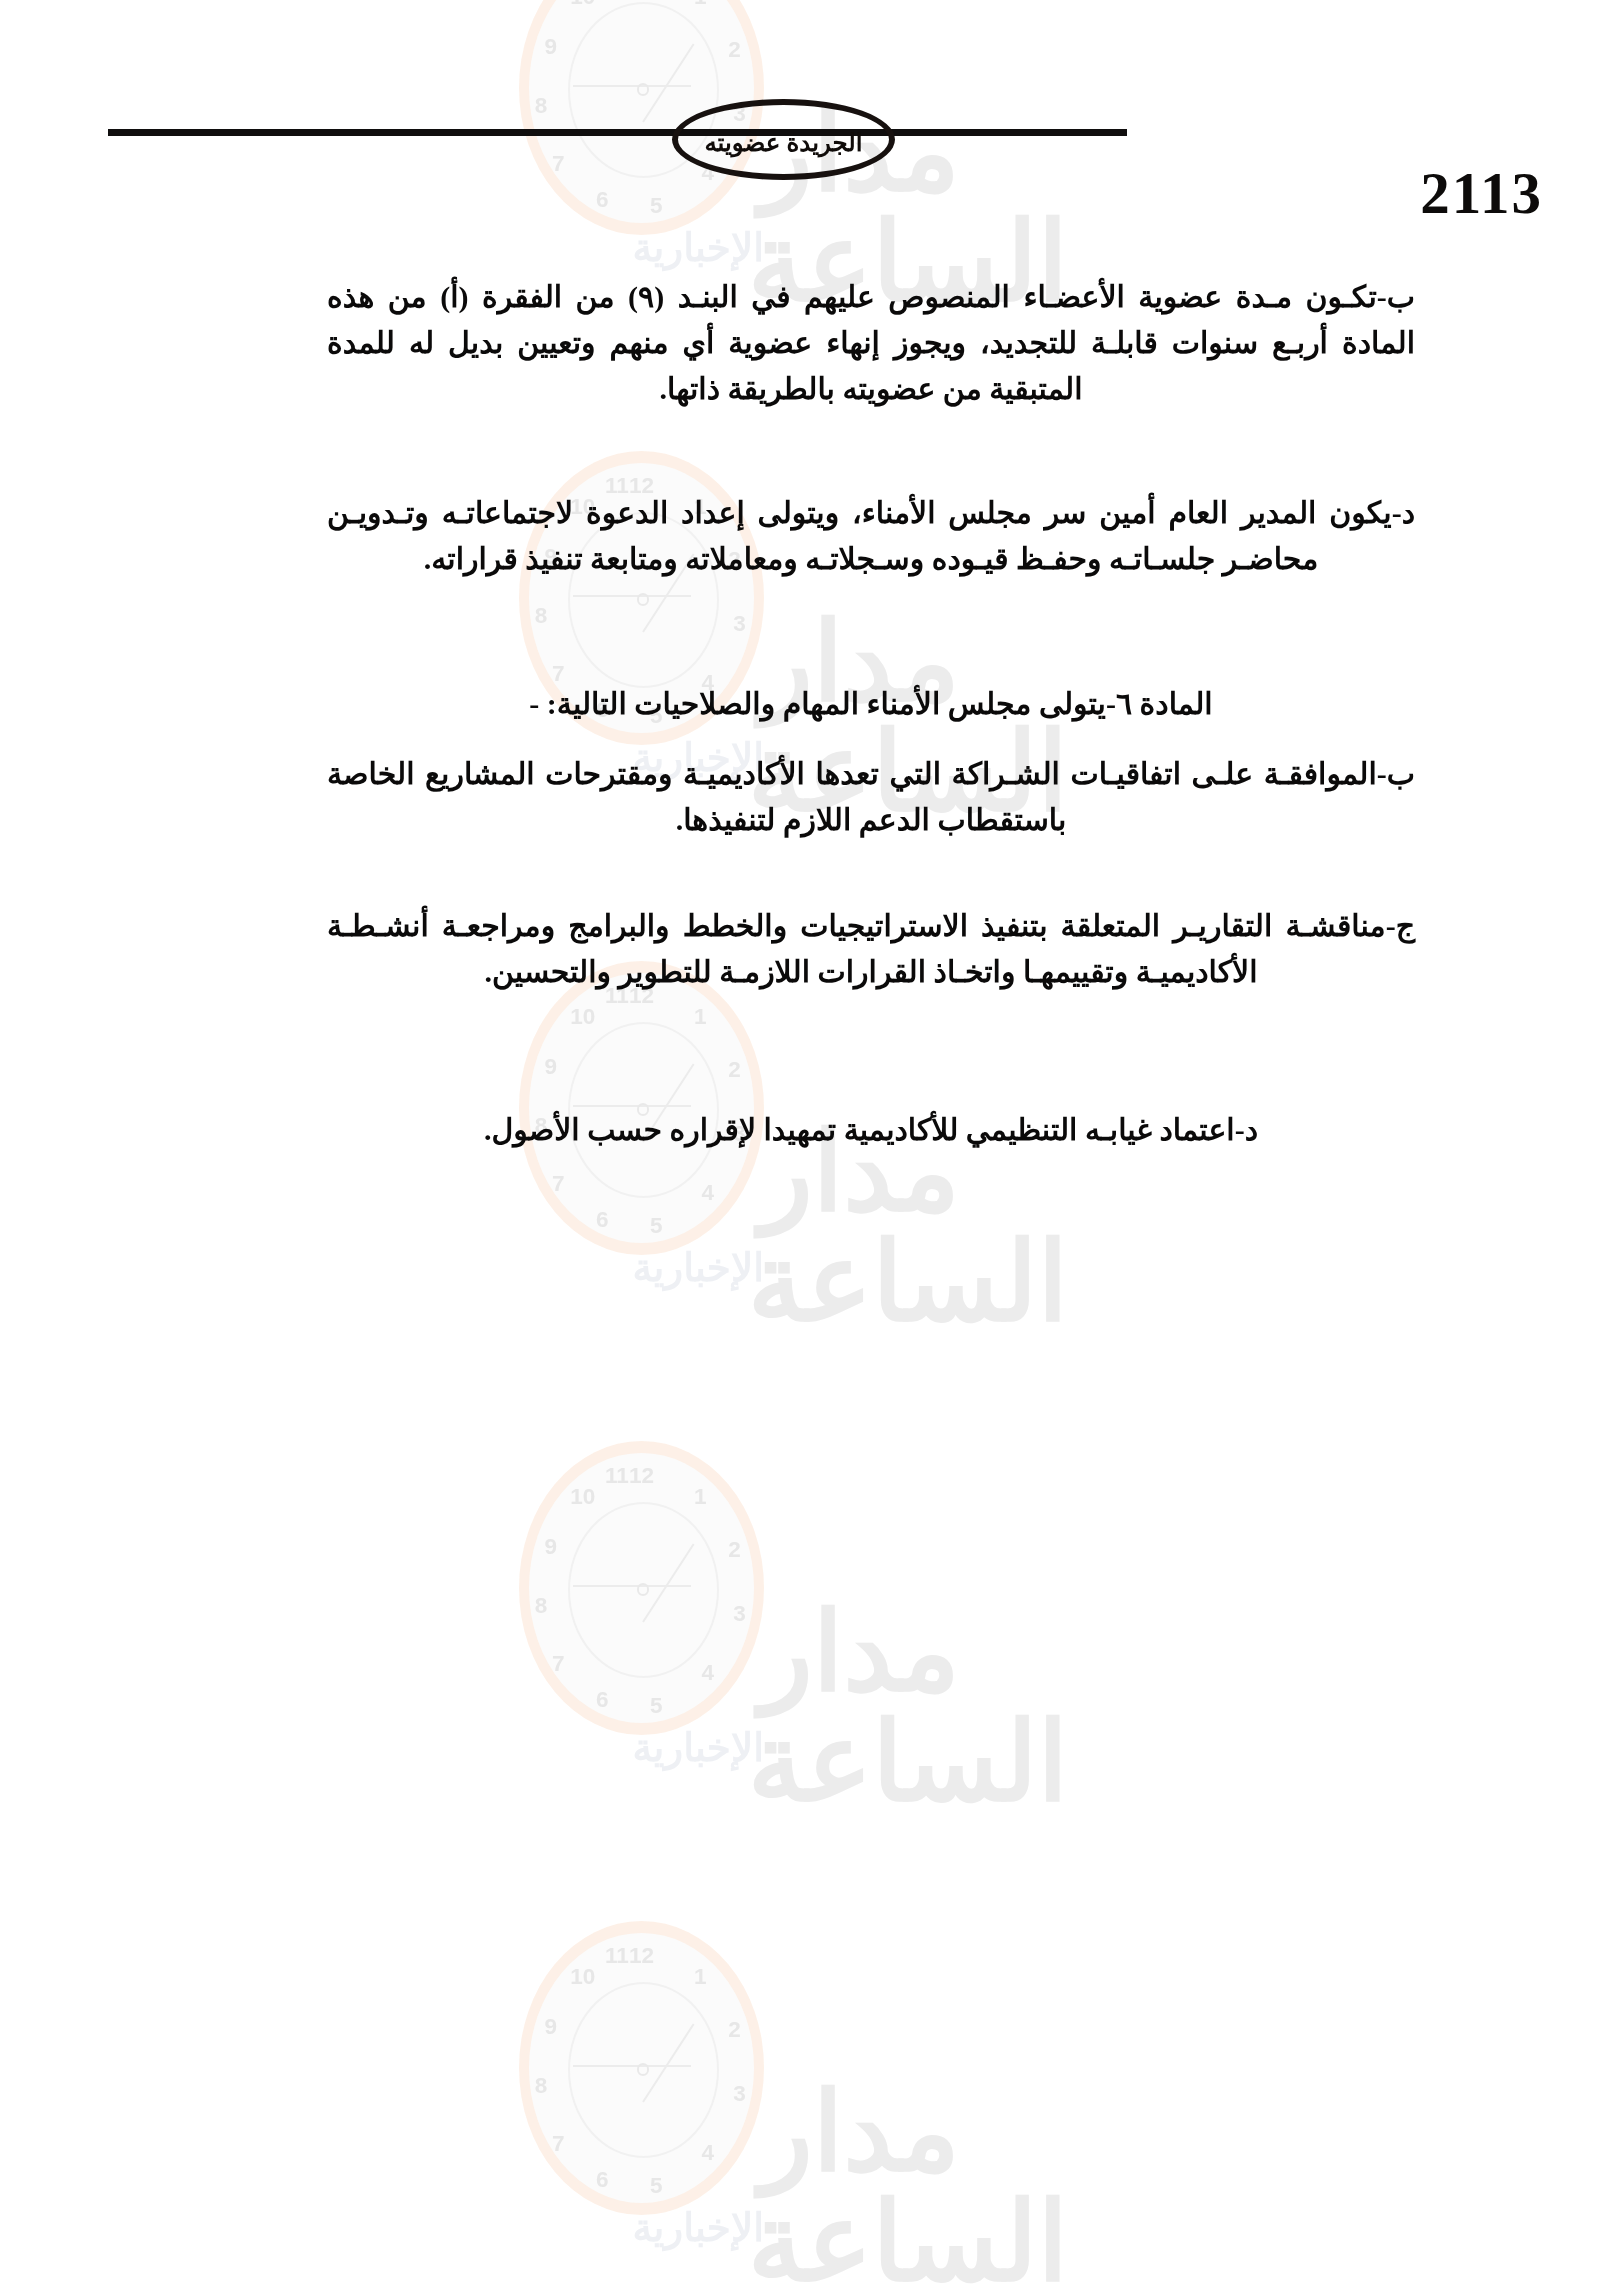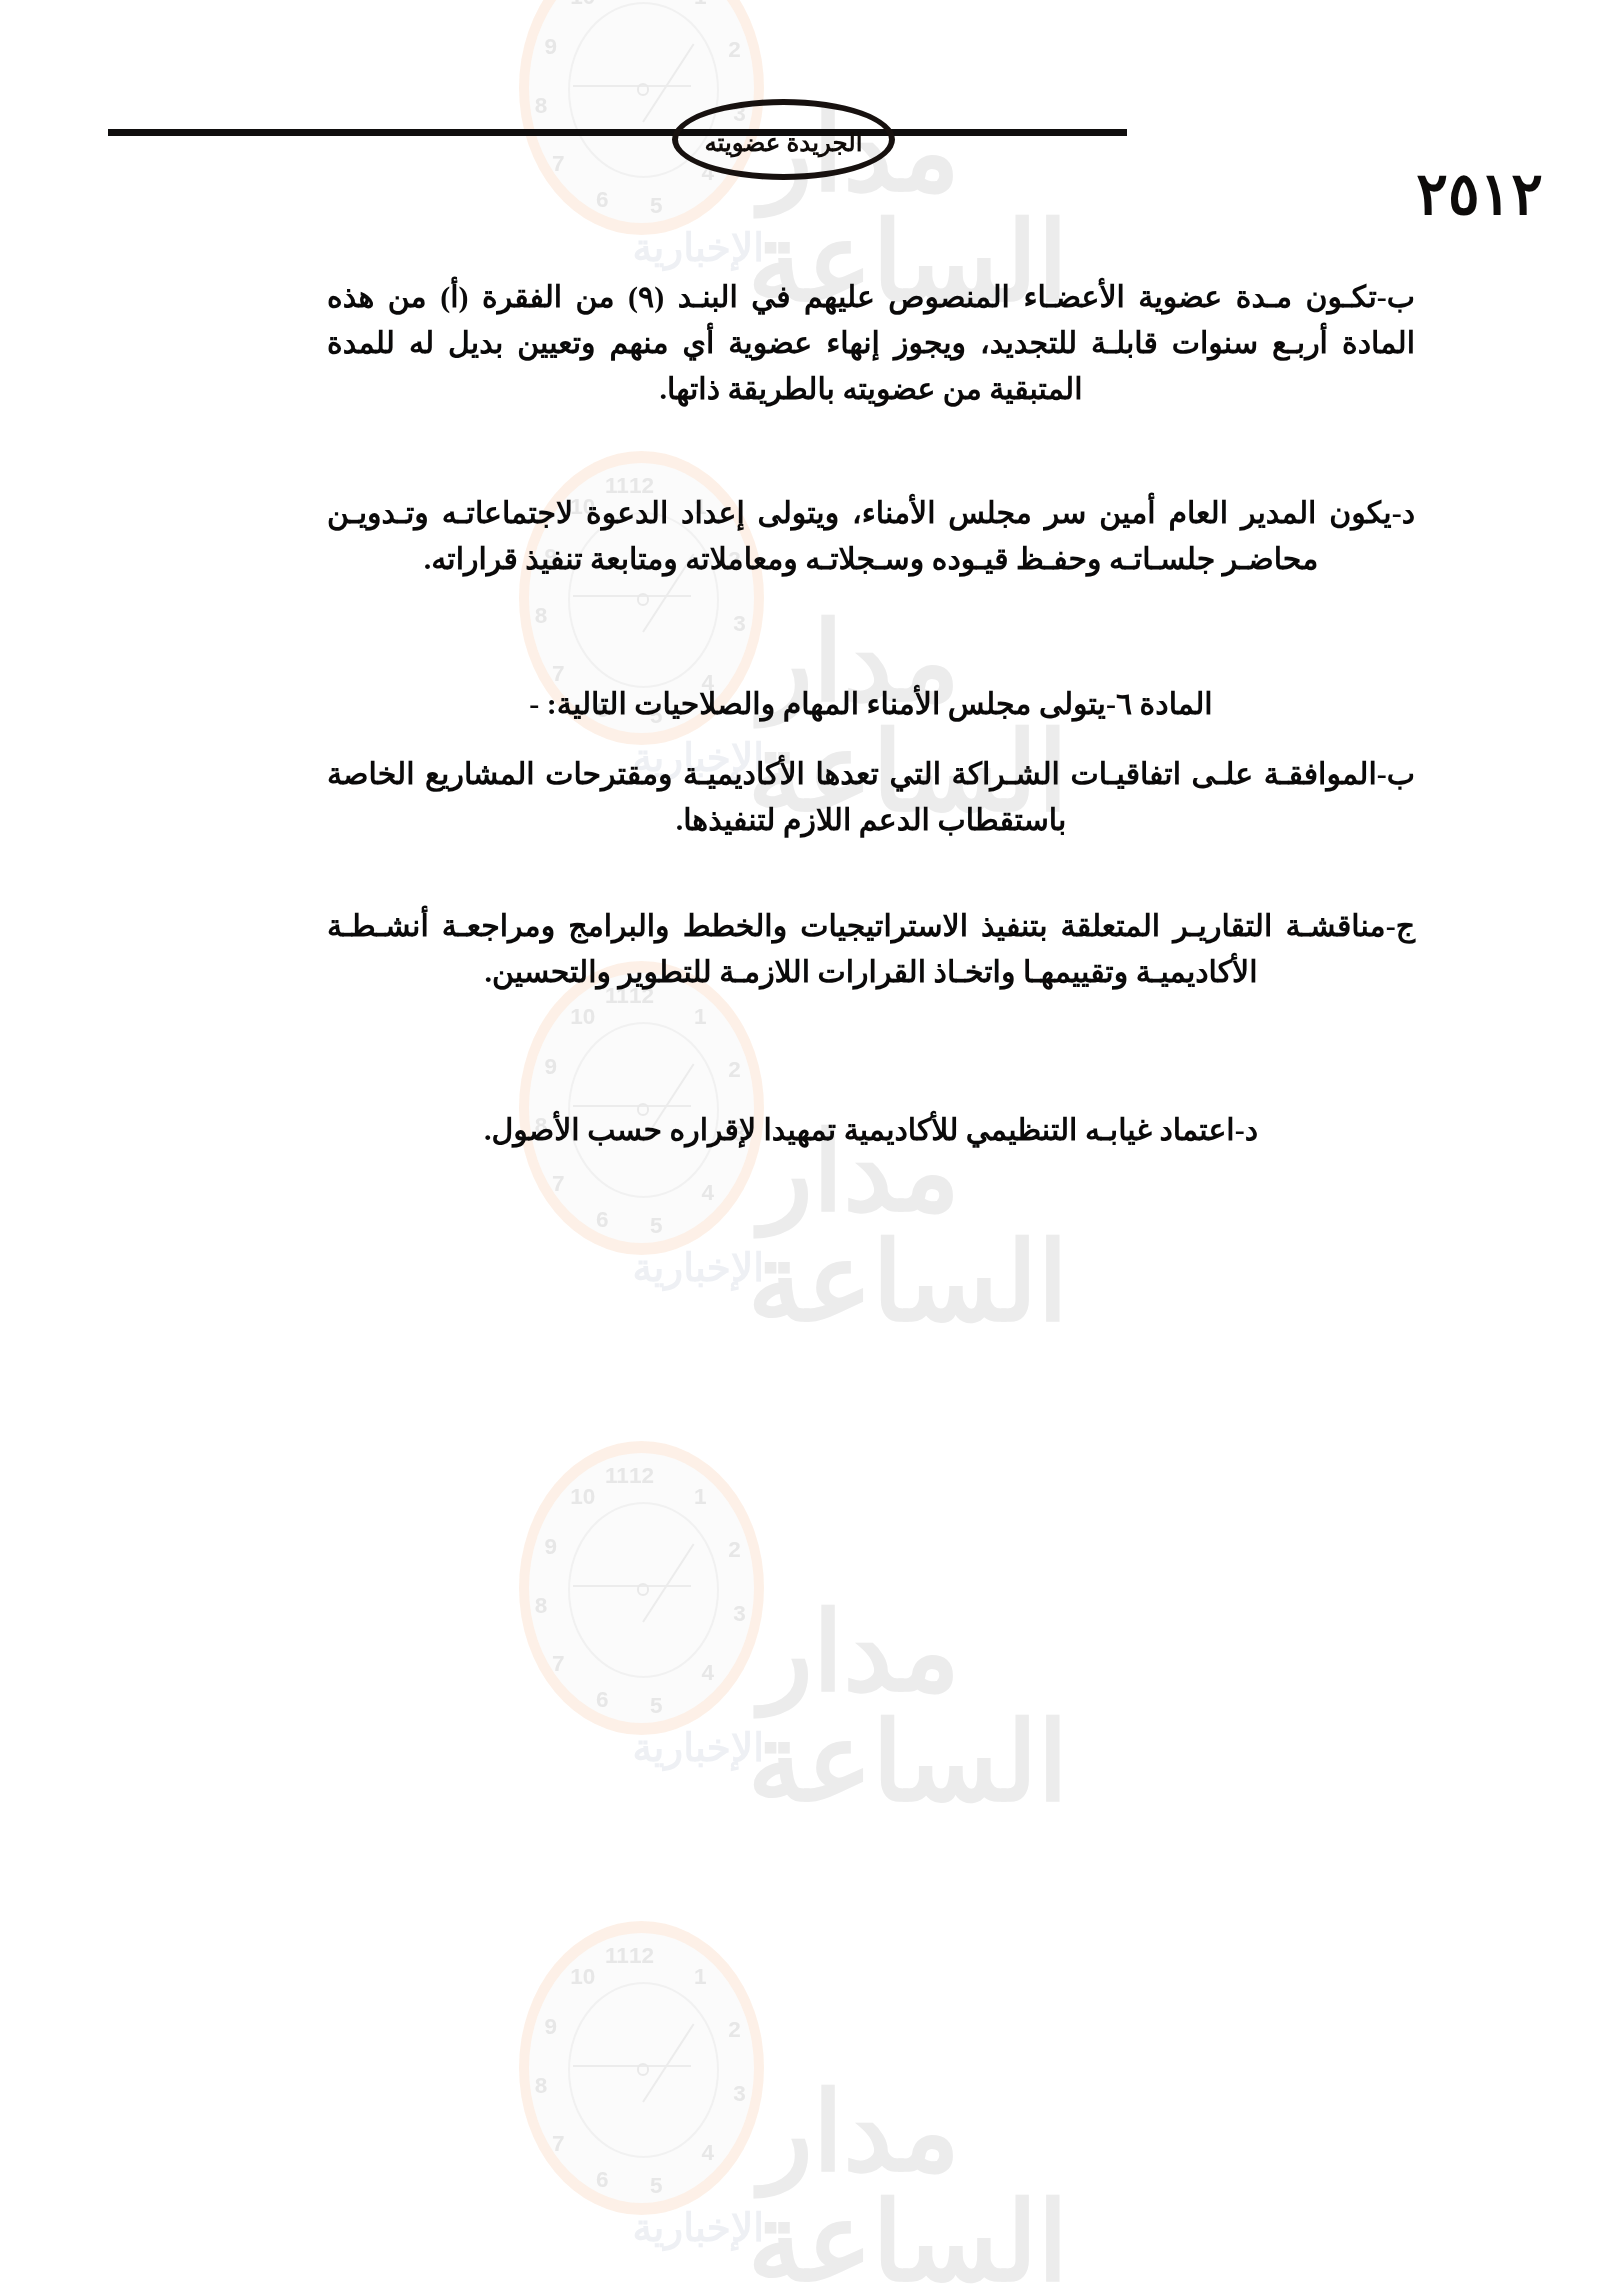--- a/index.html
+++ b/index.html
@@ -332,21 +332,21 @@
       </div>
     </div>
 
   </div>
 
   <div class="header">
     <div class="header-rule"></div>
     <div class="header-oval">
       <span class="header-oval-text">الجريدة عضويته</span>
     </div>
-    <div class="page-number">٢٥١٢</div>
+    <div class="page-number">2113</div>
   </div>
 
   <div class="body-col">
 
     <p class="para">ب‌-تكـون مـدة عضوية الأعضـاء المنصوص عليهم في البنـد (٩) من الفقرة (أ) من هذه المادة أربـع سنوات قابلـة للتجديد، ويجوز إنهاء عضوية أي منهم وتعيين بديل له للمدة المتبقية من عضويته بالطريقة ذاتها.</p>
 
     <div class="spacer-sm"></div>
 
 
     <div class="spacer-sm"></div>

